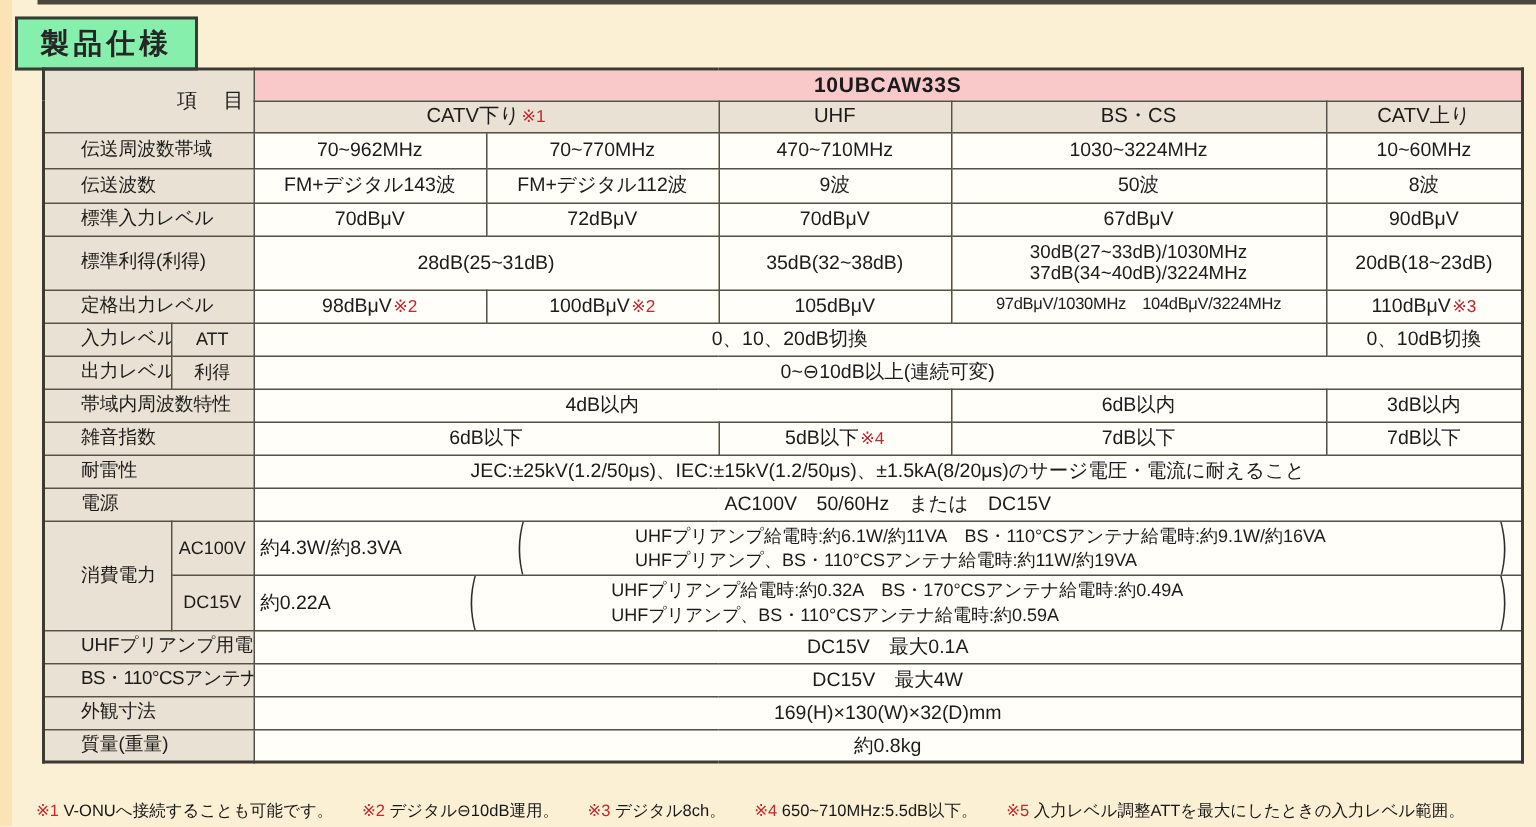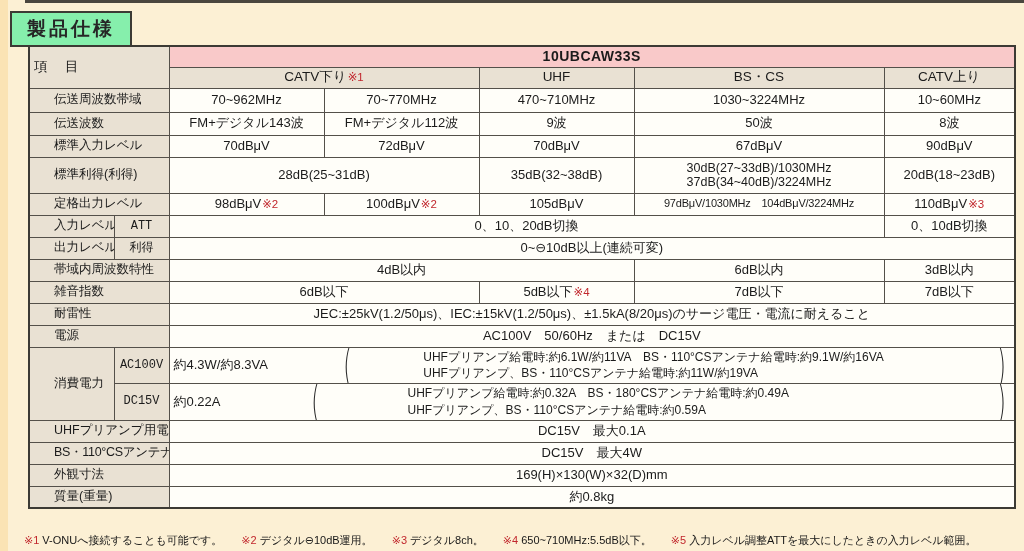--- a/index.html
+++ b/index.html
@@ -26,24 +26,24 @@
     border-collapse:collapse;table-layout:fixed;
     border:2px solid var(--border-dark);
     font-size:13px;color:var(--ink);
   }
   td{
     border:1px solid #54504a;background:var(--cell-white);
     text-align:center;vertical-align:middle;padding:1px 4px;line-height:1.25;
     overflow:hidden;white-space:nowrap;
   }
   td.lbl{background:var(--label-beige);text-align:left;padding-left:24px;font-size:12.5px;}
-  td.lbl-c{background:var(--label-beige);text-align:center;font-size:12px;padding-left:2px;padding-right:2px;font-family:Liberation Mono, monospace;}
+  td.lbl-c{background:var(--label-beige);text-align:center;font-size:12px;padding-left:2px;padding-right:2px;}
   td.model{background:var(--header-pink);font-weight:bold;font-size:14px;letter-spacing:.5px;}
   td.subhdr{background:var(--label-beige);font-size:13.5px;}
-  td.item-hd{background:var(--label-beige);text-align:left;font-size:13.5px;letter-spacing:2px;}
+  td.item-hd{background:var(--label-beige);text-align:right;font-size:13.5px;letter-spacing:2px;}
   .ref{color:var(--note-red);font-size:11.5px;margin-left:1px;}
   .h21{height:21px}.h22{height:22px}.h23{height:23px}.h24{height:24px}.h36{height:36px}
   .two-line{line-height:1.15;font-size:12.5px;white-space:nowrap;}
   .small{font-size:11px;letter-spacing:-0.2px;}
   .lbl-small{font-size:11px;letter-spacing:-0.3px;}
   .consflex{display:flex;align-items:center;justify-content:space-between;gap:5px;}
   .consmain{font-size:13px;margin-right:3px;}
   .parenlines{width:502px;text-align:left;font-size:12px;line-height:1.4;white-space:nowrap;}
   .bigparen{
     font-family:"DejaVu Sans",sans-serif;font-size:44px;font-weight:100;
@@ -188,21 +188,21 @@
     </td>
   </tr>
 
   <tr class="h36">
     <td class="lbl-c">DC15V</td>
     <td colspan="5">
       <div class="consflex">
         <span class="consmain">約0.22A</span>
         <span class="bigparen">(</span>
         <div class="parenlines">
-          <div>UHFプリアンプ給電時:約0.32A　BS・180°CSアンテナ給電時:約0.49A</div>
+          <div>UHFプリアンプ給電時:約0.32A　BS・170°CSアンテナ給電時:約0.49A</div>
           <div>UHFプリアンプ、BS・110°CSアンテナ給電時:約0.59A</div>
         </div>
         <span class="bigparen">)</span>
       </div>
     </td>
   </tr>
 
   <tr class="h22">
     <td class="lbl" colspan="2">UHFプリアンプ用電源</td>
     <td colspan="5">DC15V　最大0.1A</td>

